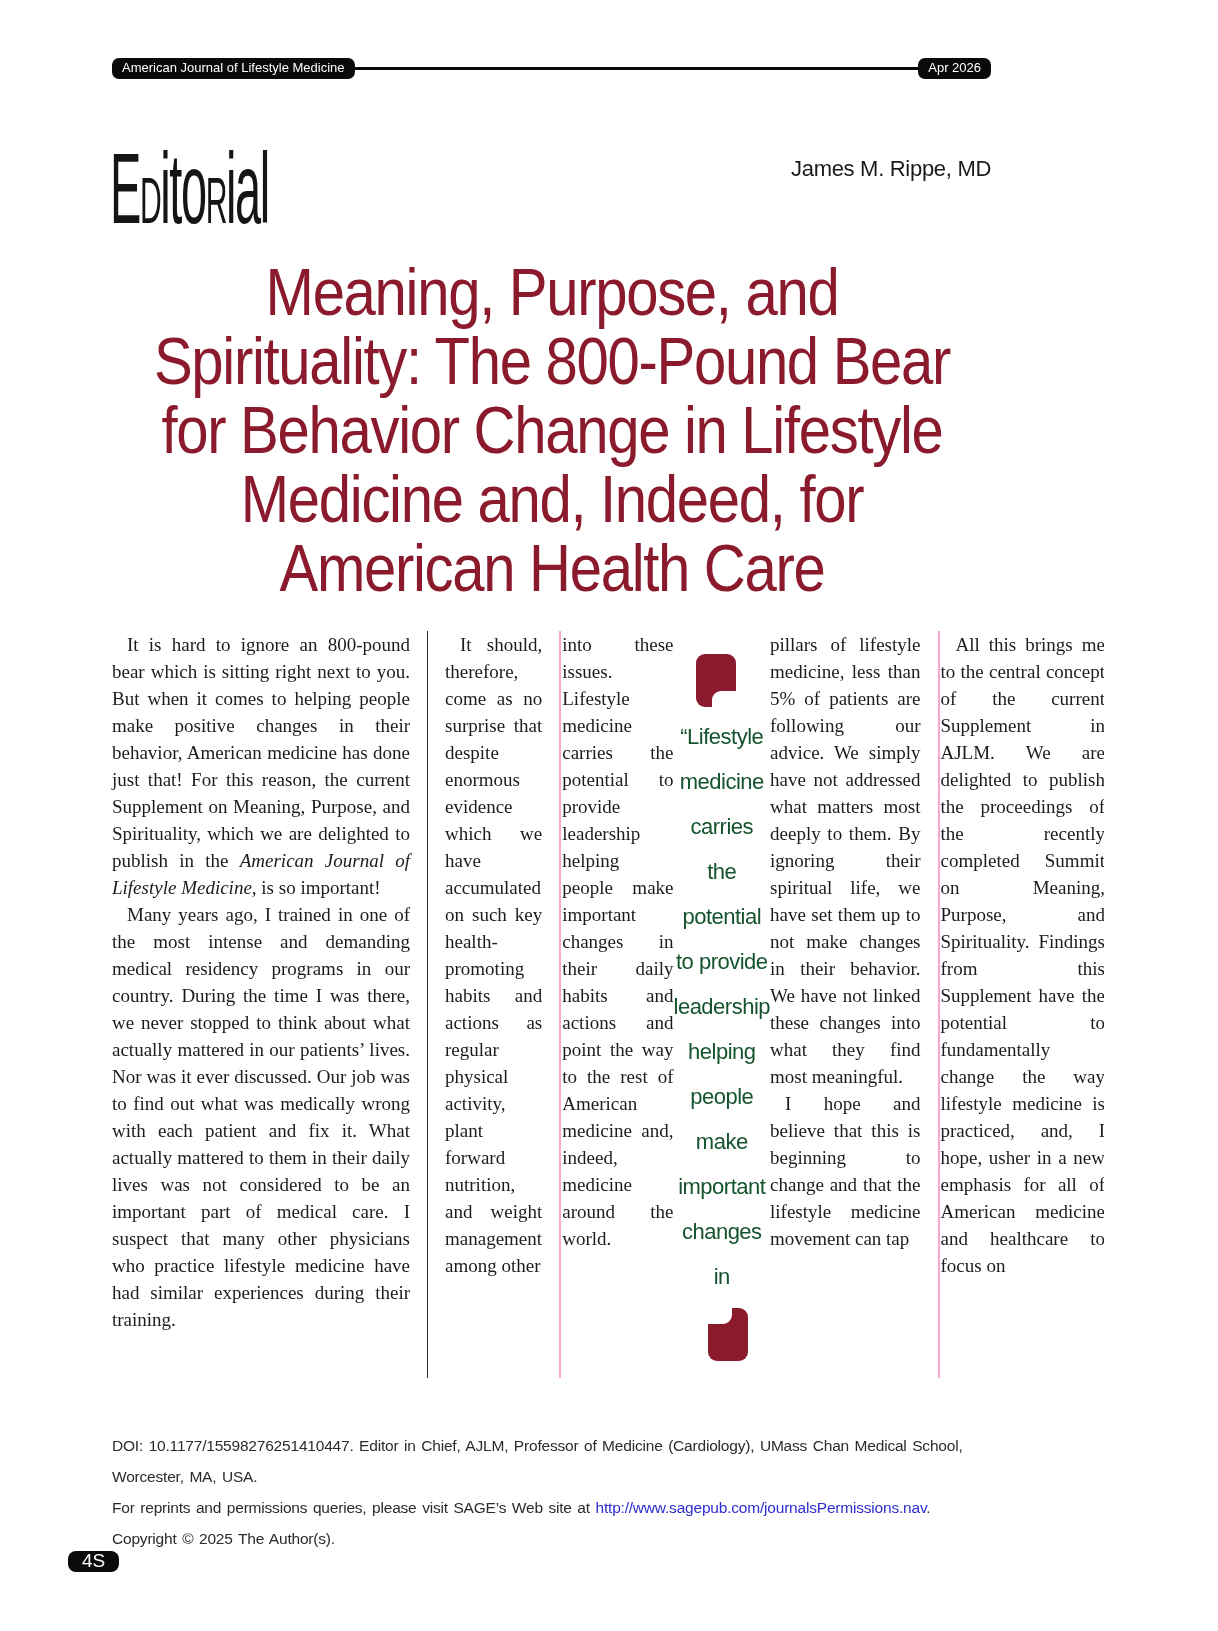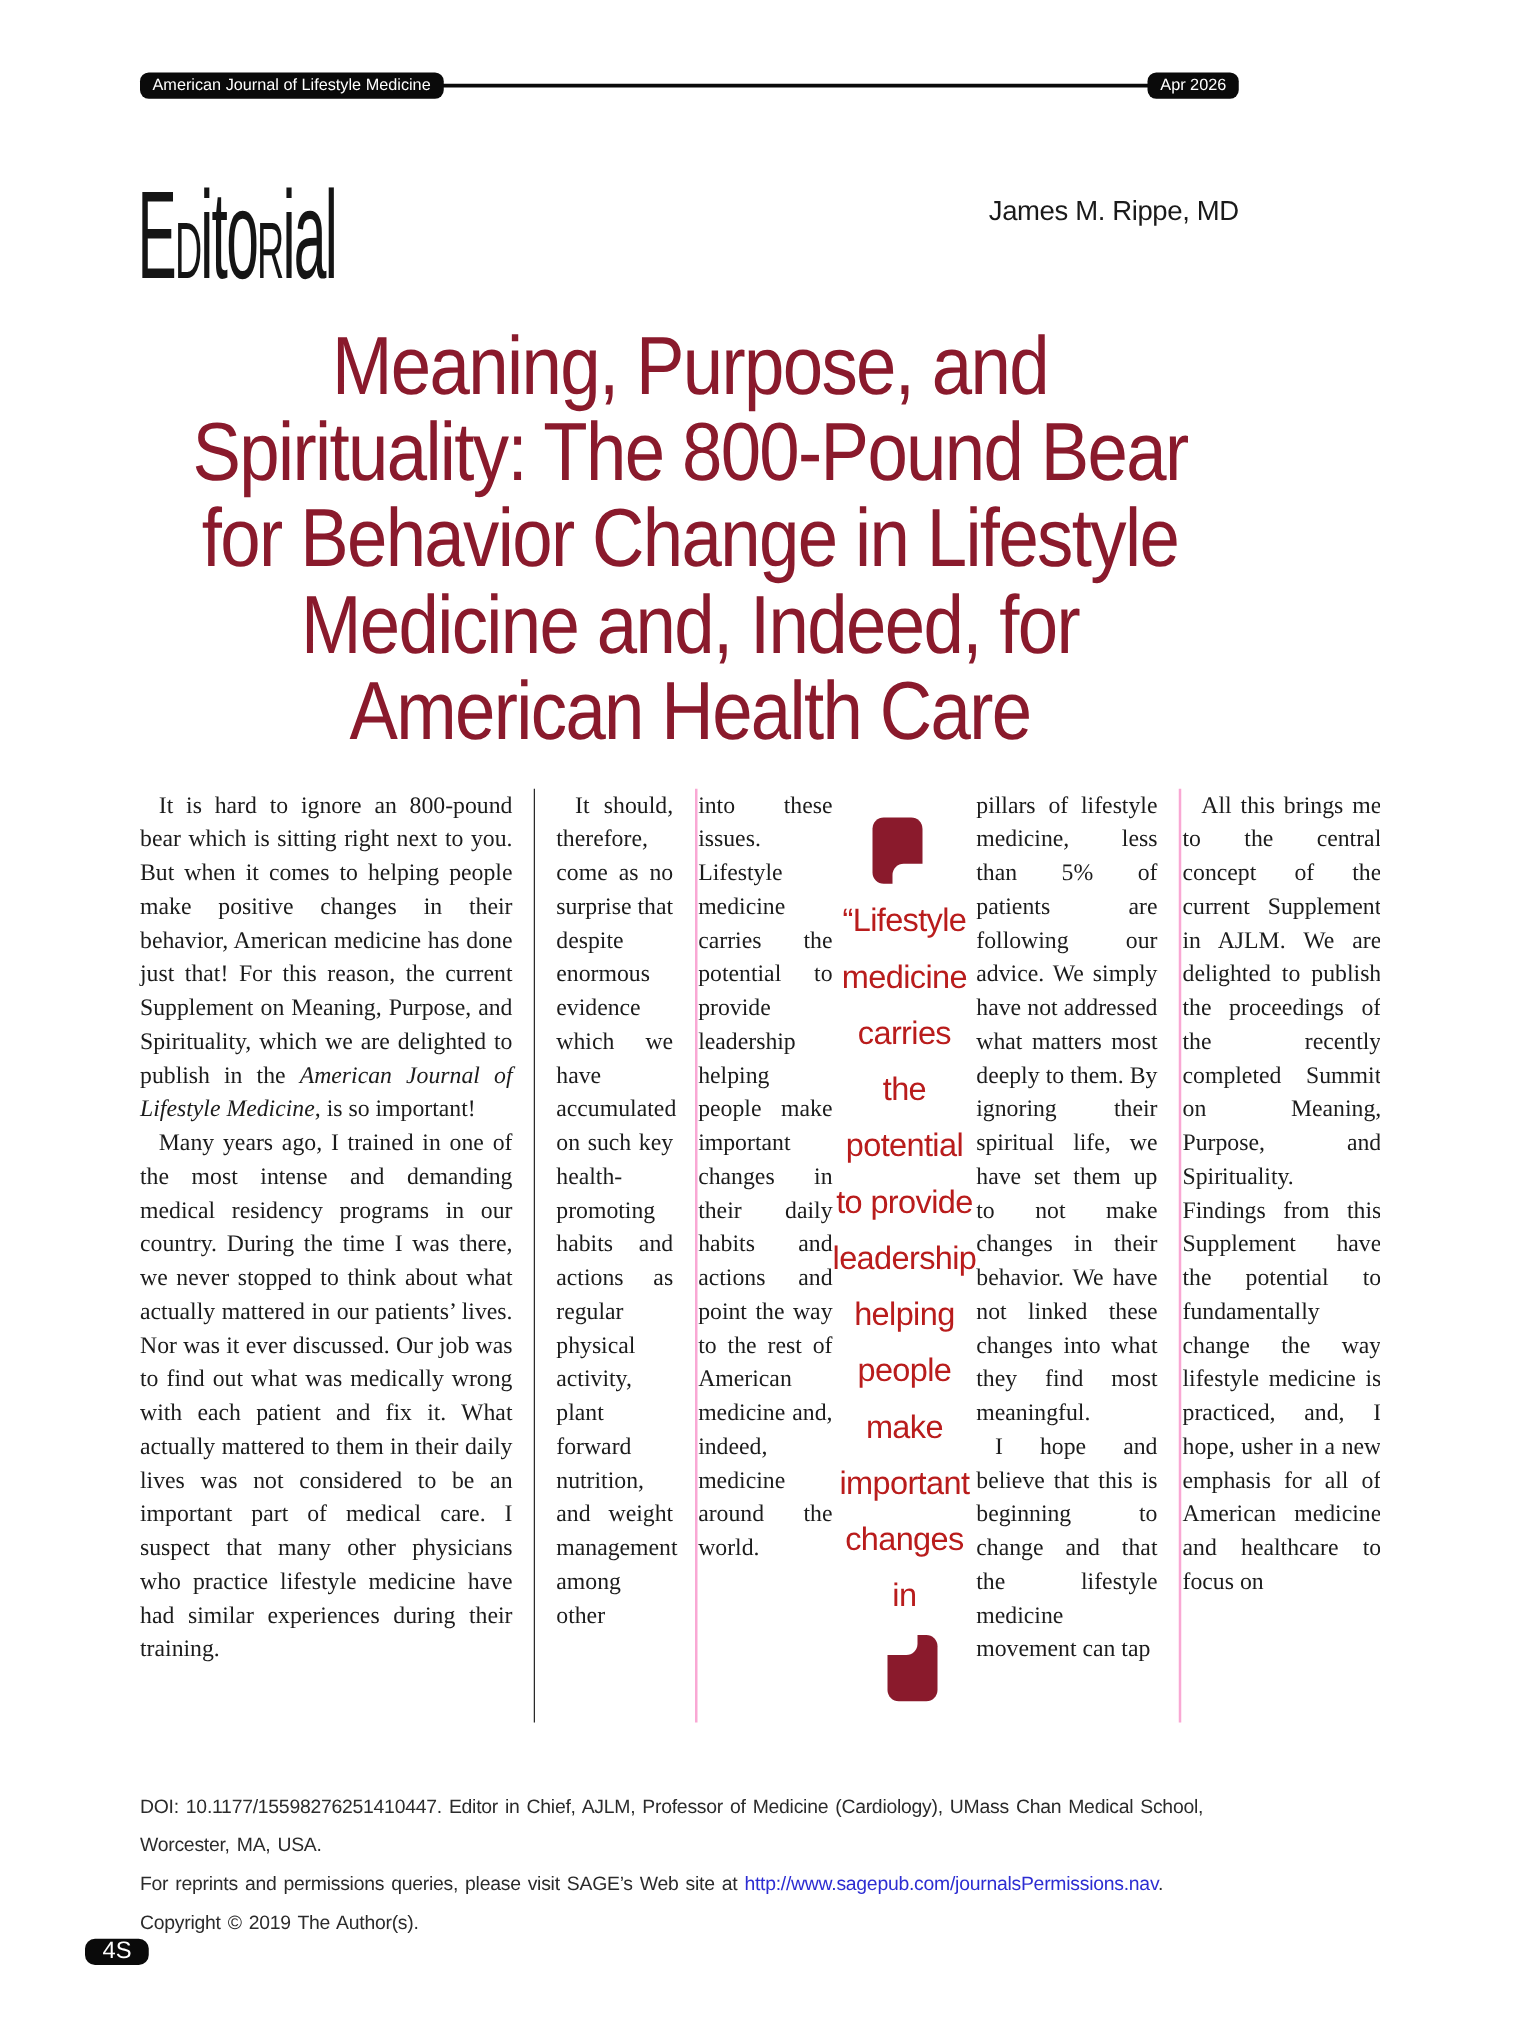--- a/index.html
+++ b/index.html
@@ -36,22 +36,22 @@
   .col-right-area{flex:1;padding-left:17px;display:flex;flex-direction:row;box-sizing:border-box;}
   .two-col{display:flex;}
   .two-col .cell{width:50%;box-sizing:border-box;}
   .two-col .cell.first{padding-right:17px;}
   .two-col .cell.second{border-left:2px solid #f9a8d4;padding-left:1px;}
   p.body-p{margin:0;}
   p.body-p.indent{text-indent:15px;}
   .ital{font-style:italic;}
 
   
-  .pull-quote{margin:30px 0 26px;text-align:center;color:#b91c1c;
-        font-family:"Liberation Sans",sans-serif;font-size:26px;line-height:45px;
+  .pull-quote{margin:30px 0 26px;text-align:center;color:#14532d;
+        font-family:"Liberation Sans",sans-serif;font-size:22px;line-height:45px;
         letter-spacing:-0.5px;}
   .qicon{display:inline-block;width:40px;height:53px;position:relative;vertical-align:middle;}
   .qicon .box{position:absolute;left:0;top:0;right:0;bottom:0;background:#8a1a2c;border-radius:9px;}
   .qicon .notch{position:absolute;background:#fff;width:25px;height:17px;}
   .qicon.open{margin-right:12px;top:-7px;}
   .qicon.open .notch{right:-1px;bottom:-1px;border-top-left-radius:9px;}
   .qicon.close{margin-left:12px;top:9px;}
   .qicon.close .notch{left:-1px;top:-1px;border-bottom-right-radius:9px;}
 
   
@@ -121,18 +121,18 @@
           <p class="body-p indent">All this brings me to the central concept of the current Supplement in AJLM. We are delighted to publish the proceedings of the recently completed Summit on Meaning, Purpose, and Spirituality. Findings from this Supplement have the potential to fundamentally change the way lifestyle medicine is practiced, and, I hope, usher in a new emphasis for all of American medicine and healthcare to focus on</p>
         </div>
       </div>
 
     </div>
   </div>
 
   <div class="footnote">
     <div>DOI: 10.1177/15598276251410447. Editor in Chief, AJLM, Professor of Medicine (Cardiology), UMass Chan Medical School, Worcester, MA, USA.</div>
     <div><span>For reprints and permissions queries, please visit SAGE’s Web site at </span><a href="#">http://www.sagepub.com/journalsPermissions.nav</a><span>.</span></div>
-    <div>Copyright © 2019 The Author(s).</div>
+    <div>Copyright © 2025 The Author(s).</div>
   </div>
 
   <div class="page-badge">4S</div>
 
 </div>
 
 </body></html>

